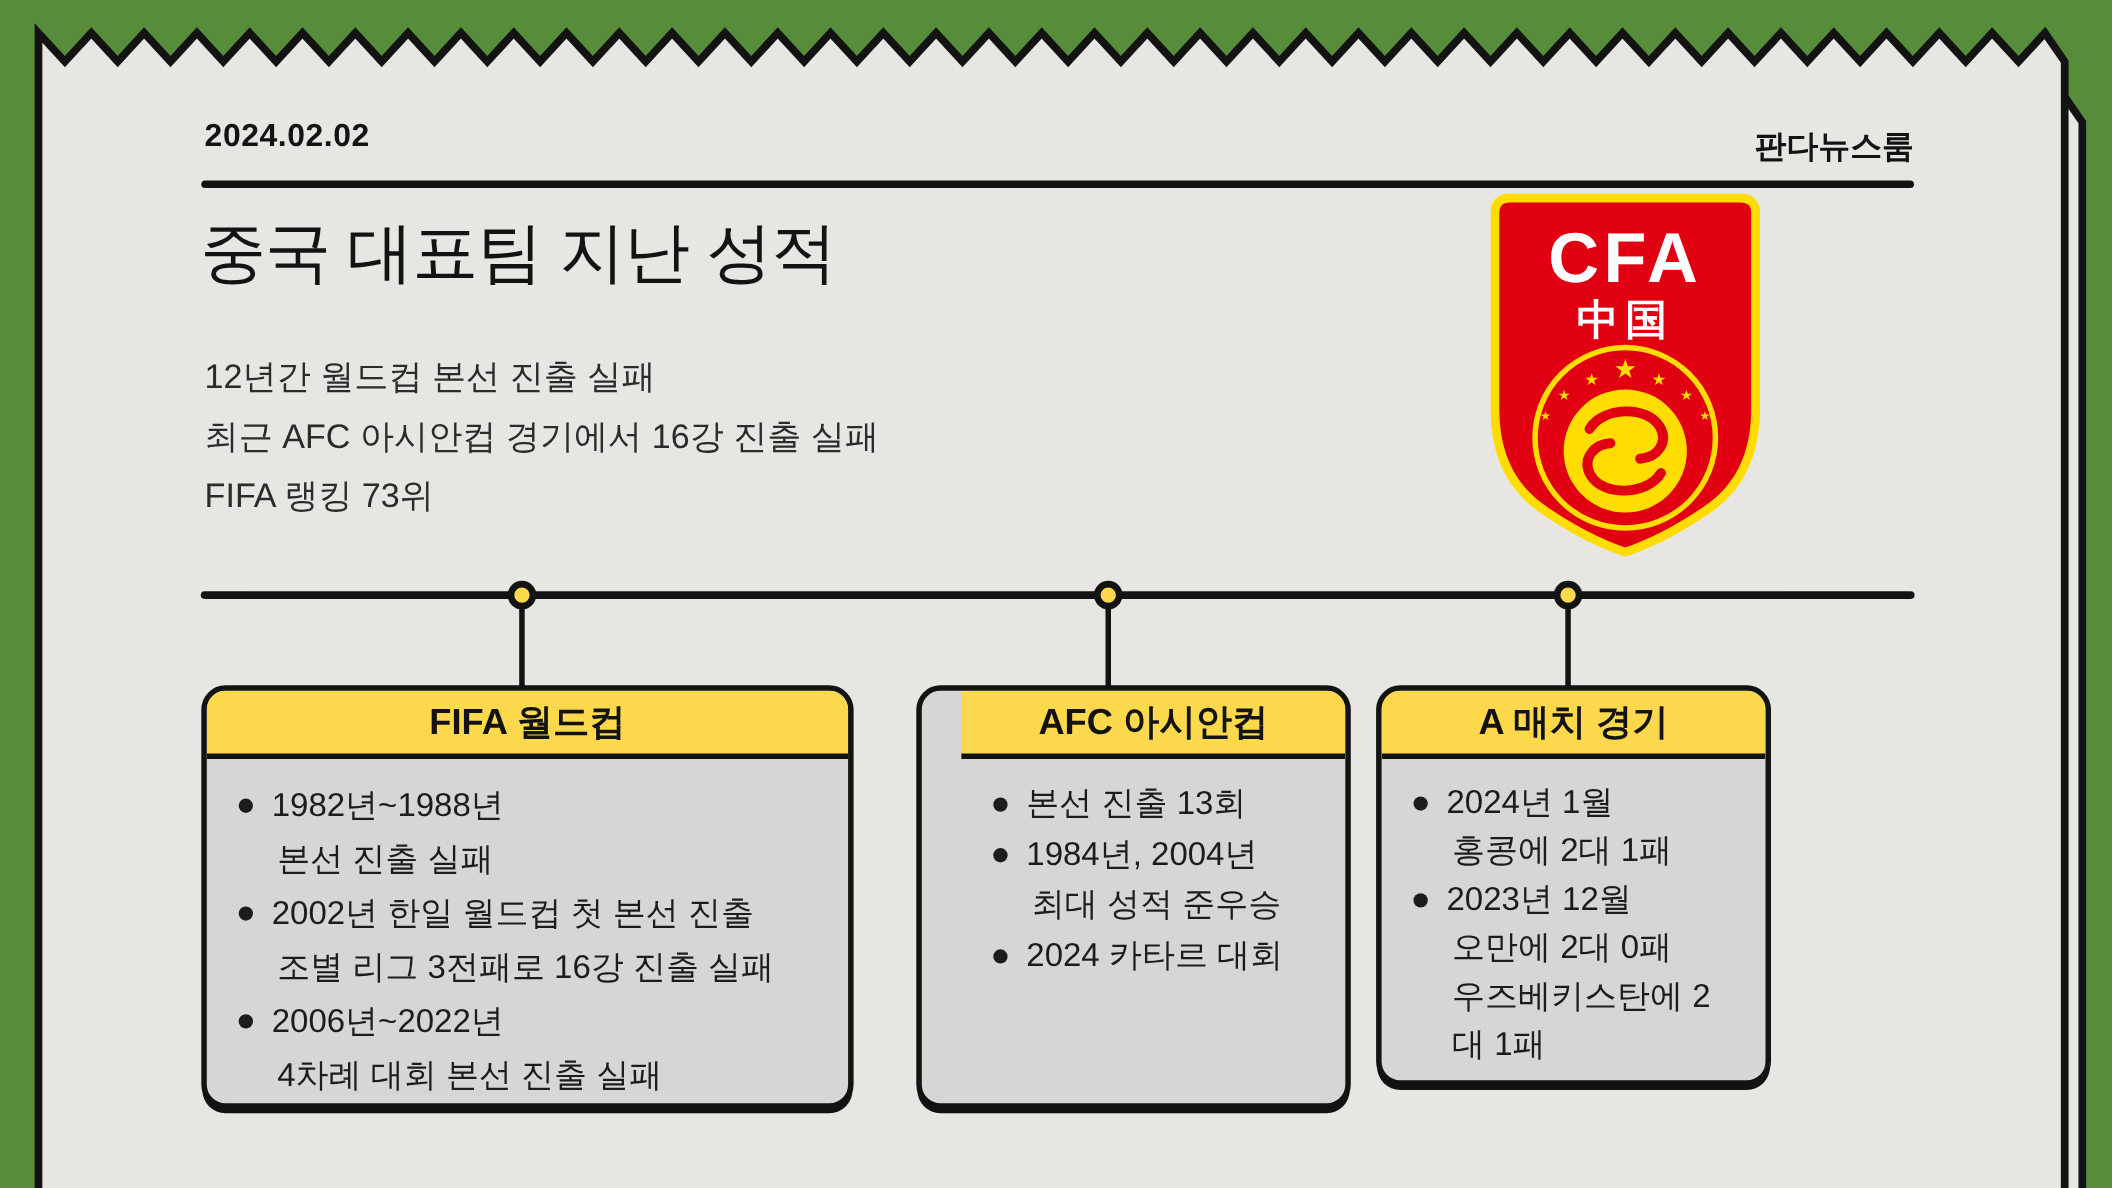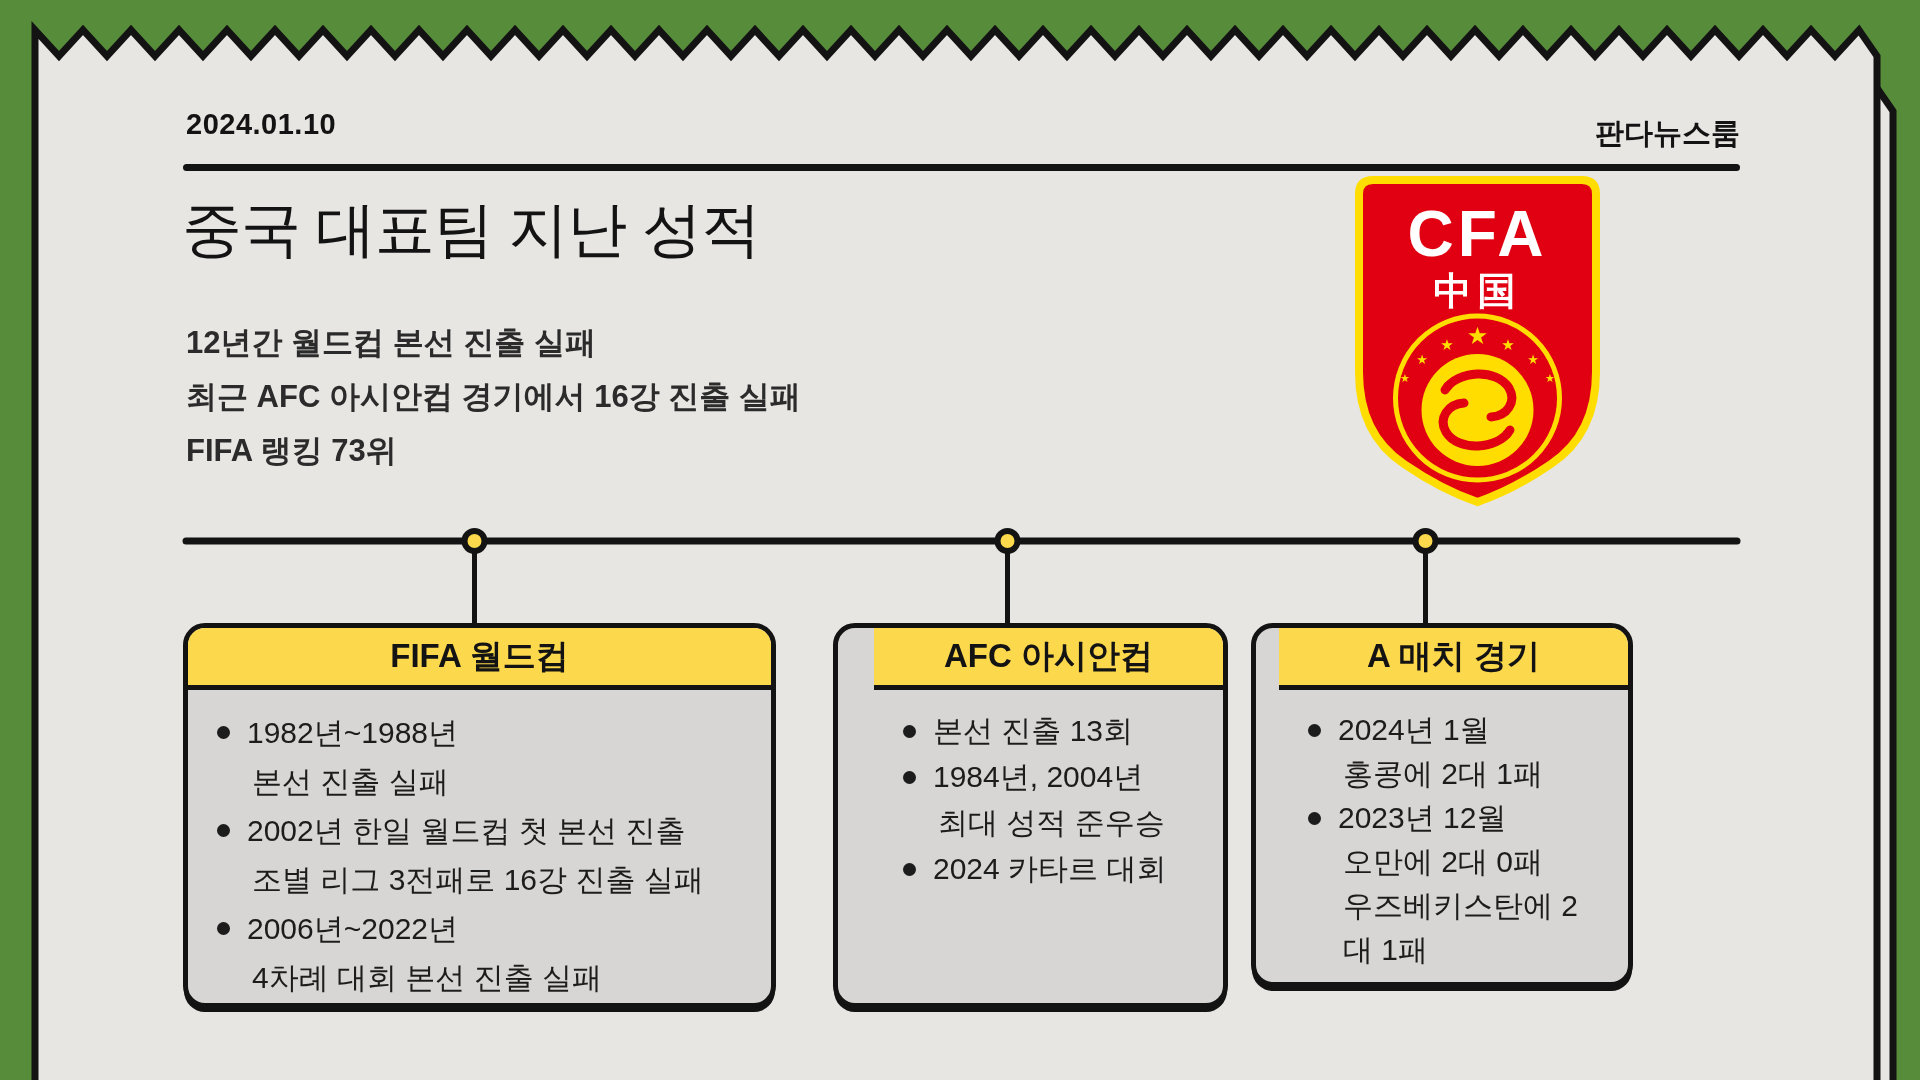--- a/index.html
+++ b/index.html
@@ -12,27 +12,27 @@
     background:var(--green);
     font-family:"Liberation Sans","DejaVu Sans",sans-serif;color:var(--ink);
   }
   .layer{position:absolute;inset:0;width:1920px;height:1080px;}
   svg{display:block;}
   
   .date{position:absolute;left:186px;top:108px;font-size:29px;font-weight:700;letter-spacing:.5px;}
   .brand{position:absolute;right:180px;top:114px;font-size:29px;font-weight:800;}
   .rule{position:absolute;left:183px;top:164px;width:1557px;height:7px;background:var(--ink);border-radius:4px;}
   .title{position:absolute;left:182px;top:190px;font-size:60px;font-weight:400;letter-spacing:-1px;}
-  .subtitles{position:absolute;left:186px;top:316px;font-size:31px;line-height:54px;font-weight:700;color:#2b2b2b;}
+  .subtitles{position:absolute;left:186px;top:316px;font-size:31px;line-height:54px;font-weight:400;color:#2b2b2b;}
   
   .card{position:absolute;top:623px;border:5px solid var(--ink);border-radius:22px;
         background:var(--card-gray);overflow:hidden;box-shadow:0 5px 0 -1px var(--ink);}
   .card1{left:183px;width:583px;height:375px;}
   .card2{left:833px;width:349px;height:375px;padding-left:36px;}
-  .card3{left:1251px;width:349px;height:354px;padding-left:23px;}
+  .card3{left:1251px;width:349px;height:354px;}
   .card-header{height:57px;background:var(--yellow);border-bottom:5px solid var(--ink);
         display:flex;align-items:center;justify-content:center;font-size:33px;font-weight:800;text-align:center;}
   .card-body{padding:18px 20px 0 26px;font-size:30px;font-weight:500;color:#1c1c1c;}
   .line{display:flex;align-items:center;}
   .card1 .line{line-height:49px;}
   .card2 .line{line-height:46px;}
   .card3 .line{line-height:44px;}
   .bullet{width:13px;height:13px;border-radius:50%;background:#1c1c1c;flex:none;margin:0 17px 0 3px;}
   .cont{padding-left:38px;}
   
@@ -49,21 +49,21 @@
 <svg class="layer" viewBox="0 0 1920 1080" aria-hidden="true">
   <line x1="186" y1="541" x2="1737" y2="541" stroke="var(--ink)" stroke-width="7" stroke-linecap="round"></line>
   <line x1="474.5" y1="541" x2="474.5" y2="628" stroke="var(--ink)" stroke-width="5"></line>
   <line x1="1007.5" y1="541" x2="1007.5" y2="628" stroke="var(--ink)" stroke-width="5"></line>
   <line x1="1425.5" y1="541" x2="1425.5" y2="628" stroke="var(--ink)" stroke-width="5"></line>
   <circle cx="474.5" cy="541" r="10" fill="var(--yellow)" stroke="var(--ink)" stroke-width="6"></circle>
   <circle cx="1007.5" cy="541" r="10" fill="var(--yellow)" stroke="var(--ink)" stroke-width="6"></circle>
   <circle cx="1425.5" cy="541" r="10" fill="var(--yellow)" stroke="var(--ink)" stroke-width="6"></circle>
 </svg>
 
-<div class="date">2024.01.10</div>
+<div class="date">2024.02.02</div>
 <div class="brand">판다뉴스룸</div>
 <div class="rule"></div>
 
 <div class="title">중국 대표팀 지난 성적</div>
 <div class="subtitles">
   <div>12년간 월드컵 본선 진출 실패</div>
   <div>최근 AFC 아시안컵 경기에서 16강 진출 실패</div>
   <div>FIFA 랭킹 73위</div>
 </div>
 

